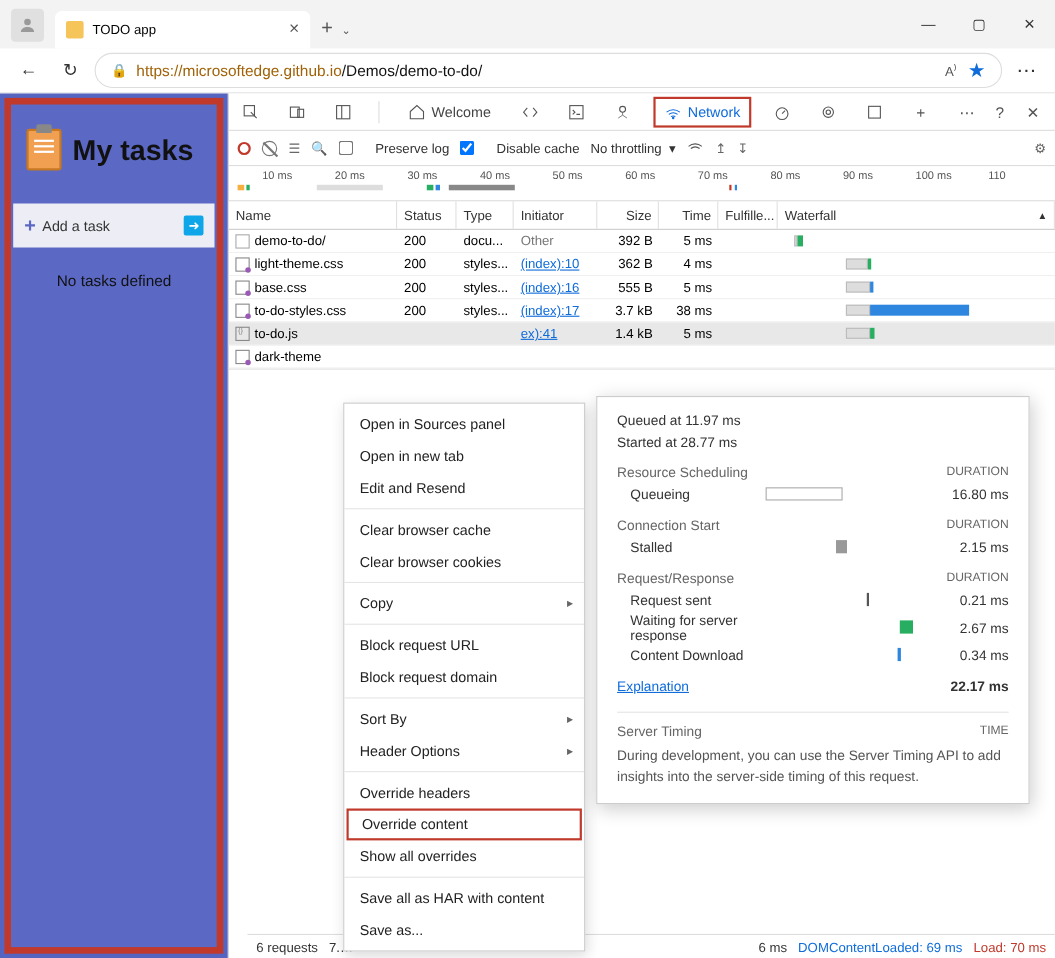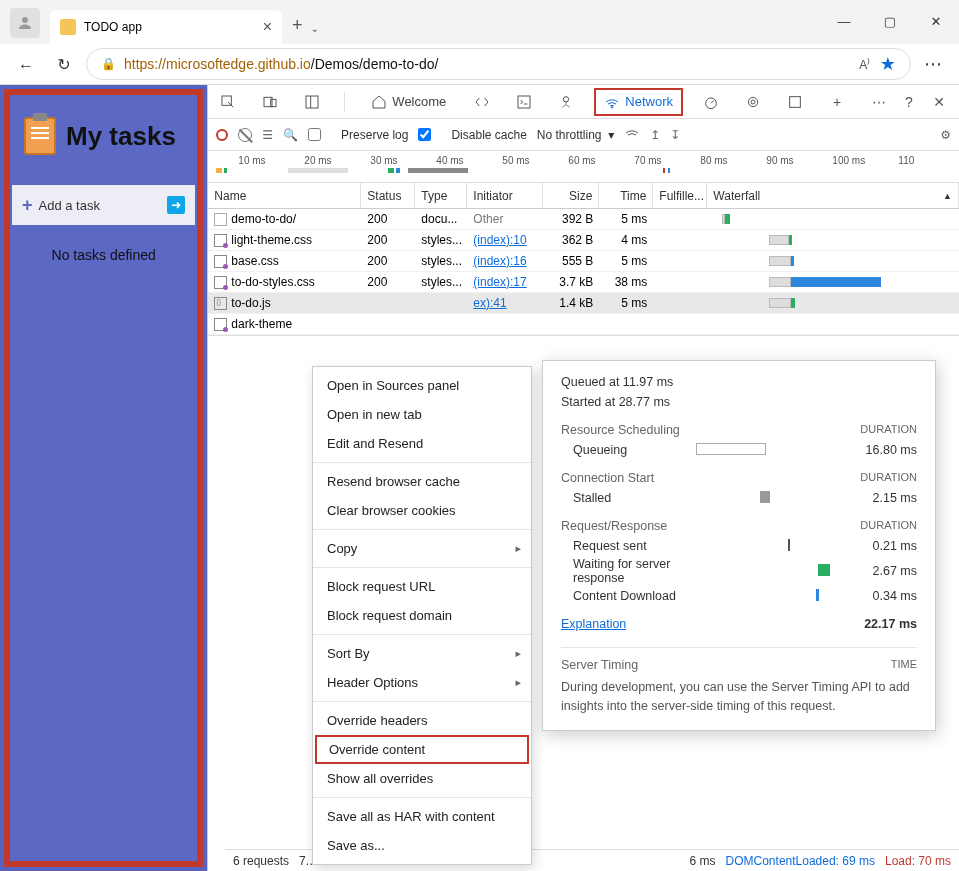--- a/index.html
+++ b/index.html
@@ -404,21 +404,21 @@
 
     <div class="hidden-area"></div>
   </div>
 </div>
 
 <div class="ctxmenu" id="ctxmenu">
     <div class="mi">Open in Sources panel</div>
     <div class="mi">Open in new tab</div>
     <div class="mi">Edit and Resend</div>
     <hr>
-    <div class="mi">Resend browser cache</div>
+    <div class="mi">Clear browser cache</div>
     <div class="mi">Clear browser cookies</div>
     <hr>
     <div class="mi sub">Copy</div>
     <hr>
     <div class="mi">Block request URL</div>
     <div class="mi">Block request domain</div>
     <hr>
     <div class="mi sub">Sort By</div>
     <div class="mi sub">Header Options</div>
     <hr>

